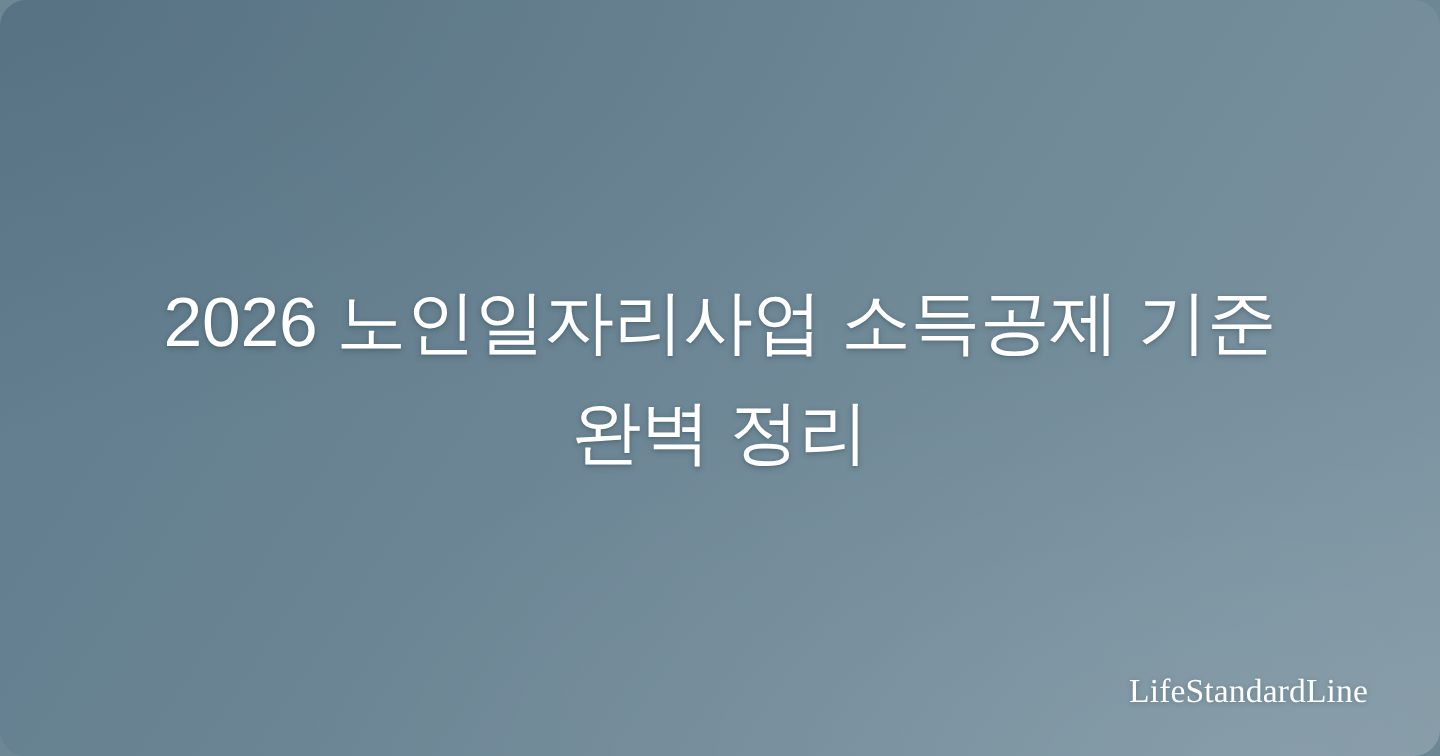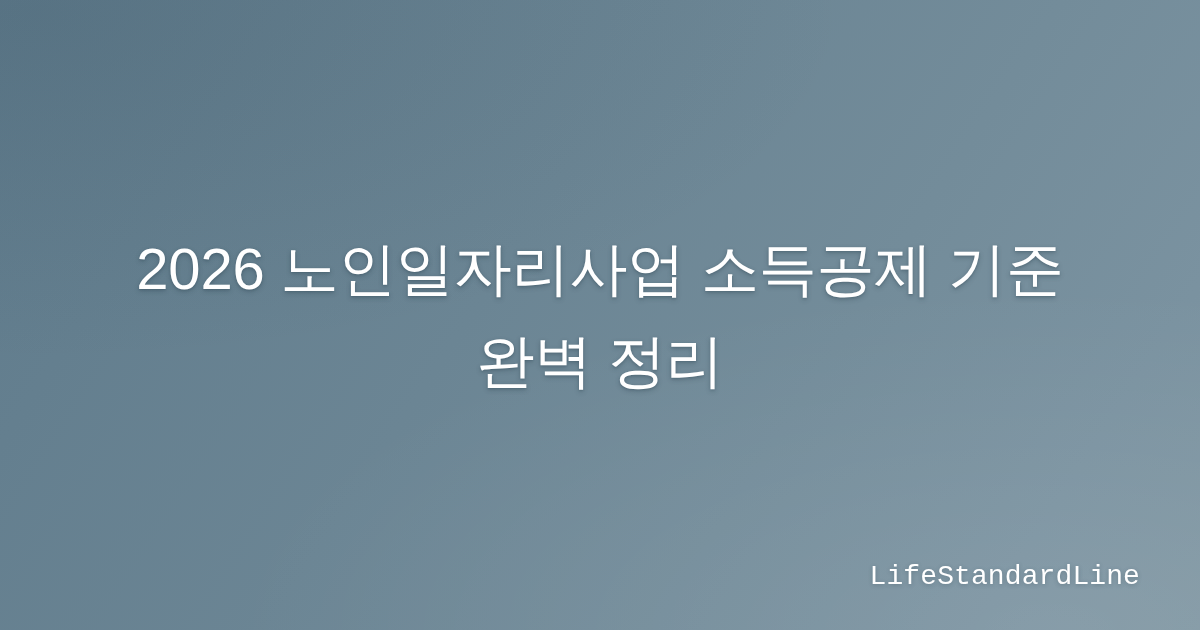--- a/index.html
+++ b/index.html
@@ -26,20 +26,21 @@
     
     background-color: #6d8795;
     background-image: linear-gradient(
         123deg,
         #5f7b8c 0%,
         #647f8f 18%,
         #6b8594 42%,
         #738c9a 66%,
         #7a92a0 86%,
         #7f96a2 100%);
+    border-radius: 22px;
   }
 
   
   .og-card::after {
     content: "";
     position: absolute;
     inset: 0;
     pointer-events: none;
     background-image:
       radial-gradient(120% 95% at 88% 100%, rgba(255,255,255,0.085) 0%, rgba(255,255,255,0.0) 58%),
@@ -75,21 +76,21 @@
     text-shadow: 0 2px 5px rgba(38,58,72,0.32),
                  0 1px 2px rgba(38,58,72,0.22);
   }
 
   
   .brand {
     position: absolute;
     right: 60px;
     bottom: 39px;
     color: #ffffff;
-    font-family: Liberation Mono, monospace;
+    font-family: Liberation Serif, serif;
     font-size: 28px;
     font-weight: 400;
     letter-spacing: 0.1px;
     line-height: 1;
     z-index: 3;
     text-shadow: 0 1px 4px rgba(38,58,72,0.30);
   }
 </style>
 </head>
 <body>

